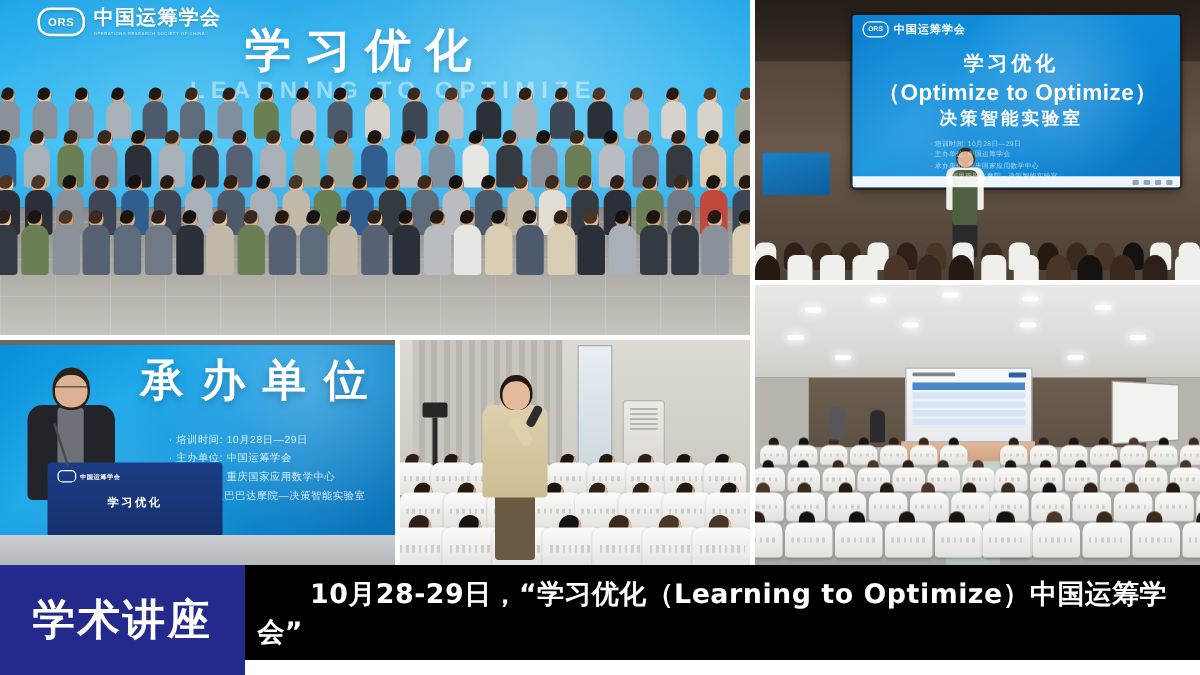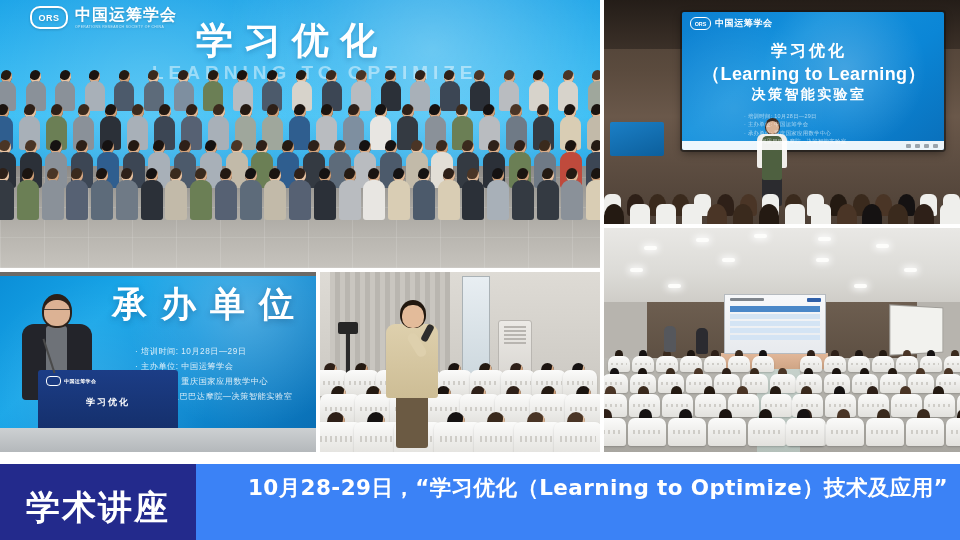--- a/index.html
+++ b/index.html
@@ -163,21 +163,21 @@
   .h-wb{position:absolute;right:14px;top:78px;width:54px;height:46px;background:#f2f2ee;
     border:1px solid #9e9c97;transform:perspective(120px) rotateY(16deg);}
   .h-floor{position:absolute;left:0;top:58%;width:100%;height:42%;
     background:linear-gradient(180deg,#b9b7b1 0%,#a8a6a0 100%);}
   .h-aisle{position:absolute;left:43%;top:58%;width:12%;height:42%;
     background:linear-gradient(180deg,#c8d3cd,#b4c0ba);}
   .h-stage{position:absolute;left:33%;top:56%;width:30%;height:7%;
     background:linear-gradient(180deg,#e2b89a,#cfa585);}
 
   
-  #caption-bar{position:absolute;left:0;top:464px;width:960px;height:76px;background:#3b82f6;}
+  #caption-bar{position:absolute;left:0;top:452px;width:960px;height:76px;background:#000000;}
   #caption-badge{position:absolute;left:0;top:0;width:196px;height:88px;background:#232a8c;
     display:flex;align-items:center;justify-content:center;}
   #caption-badge span{color:#ffffff;font-size:34px;font-weight:bold;letter-spacing:2px;
     font-family:"DejaVu Sans",sans-serif;}
   #caption-text{position:absolute;left:206px;top:8px;right:8px;color:#ffffff;
     font-size:21.5px;line-height:31px;font-weight:bold;letter-spacing:.4px;
     font-family:"DejaVu Sans",sans-serif;}
   #caption-line1{display:block;text-indent:42px;}
   #caption-line2{display:block;}
 </style>
@@ -588,21 +588,21 @@
   <div class="panel" id="panel-slide">
     <div class="scene">
       <div class="hallwall"></div>
 
       <div class="screen">
         <div class="sl-logo">
           <div class="ors">ORS</div>
           <div class="cn">中国运筹学会</div>
         </div>
         <div class="sl-t1">学习优化</div>
-        <div class="sl-t2">（Learning to Learning）</div>
+        <div class="sl-t2">（Optimize to Optimize）</div>
         <div class="sl-t3">决策智能实验室</div>
         <div class="sl-bullets">
           <div>· 培训时间: 10月28日—29日</div>
           <div>· 主办单位: 中国运筹学会</div>
           <div>· 承办单位: 重庆国家应用数学中心</div>
           <div>阿里巴巴达摩院—决策智能实验室</div>
         </div>
         <div class="sl-tray">
           <i></i>
           <i></i>
@@ -897,17 +897,17 @@
           <div style="position: absolute; left: 92px; top: 100px; width: 12px; height: 26px; border-radius: 5px 5px 2px 2px; background: rgb(43, 43, 48);"></div>
         </div>
     </div>
   </div>
 
   <div id="caption-bar">
     <div id="caption-badge">
       <span>学术讲座</span>
     </div>
     <div id="caption-text">
-      <span id="caption-line1">10月28-29日，“学习优化（Learning to Optimize）技术及应用”</span>
+      <span id="caption-line1">10月28-29日，“学习优化（Learning to Optimize）中国运筹学会”</span>
     </div>
   </div>
 
 </div>
 
 </body></html>

